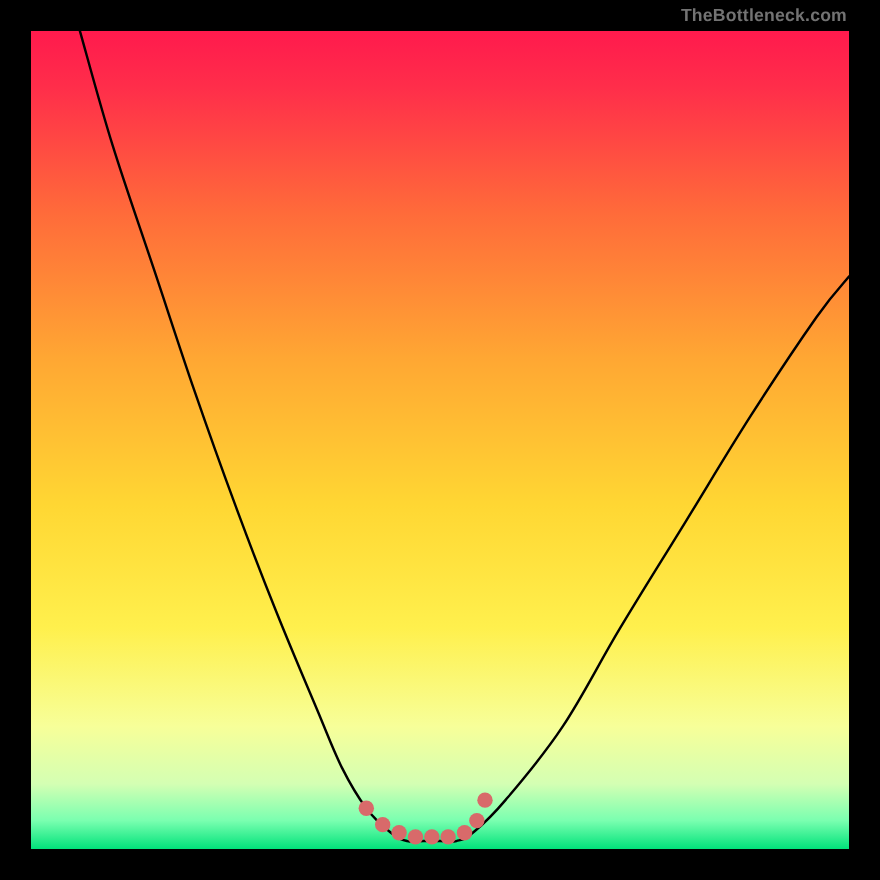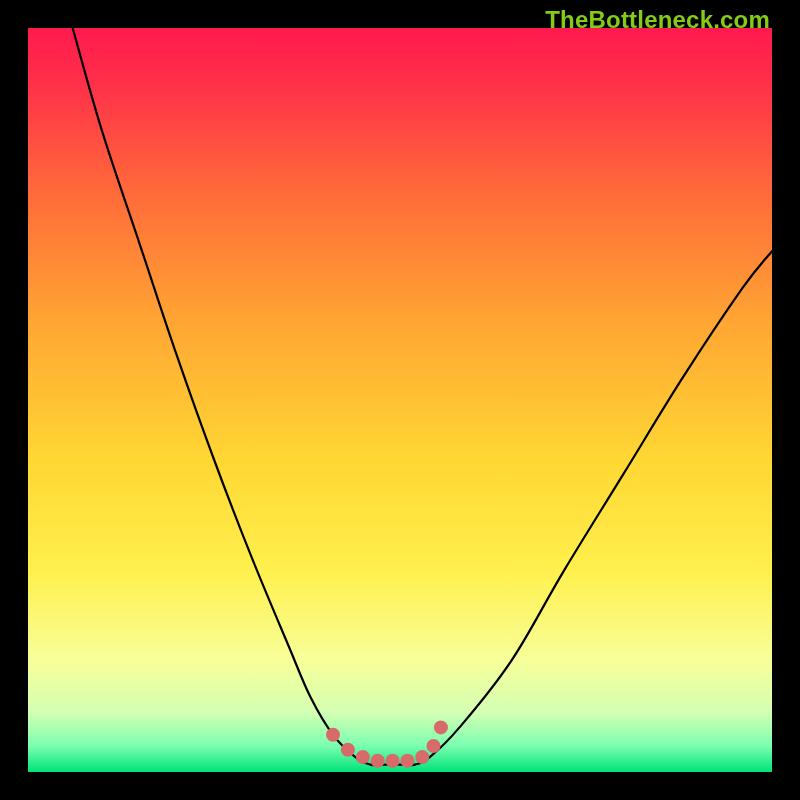--- a/index.html
+++ b/index.html
@@ -22,22 +22,22 @@
     left: 28px;
     top: 28px;
     width: 744px;
     height: 744px;
     overflow: hidden;
   }
   .watermark {
     position: absolute;
     top: 6px;
     right: 30px;
-    color: #84cc16;
-    font-size: 24px;
+    color: #737373;
+    font-size: 16px;
     font-weight: 600;
     letter-spacing: 0.2px;
     font-family: Arial, Helvetica, sans-serif;
   }
 </style>
 </head>
 <body>
 
 <div class="frame">
   <div class="plot">

